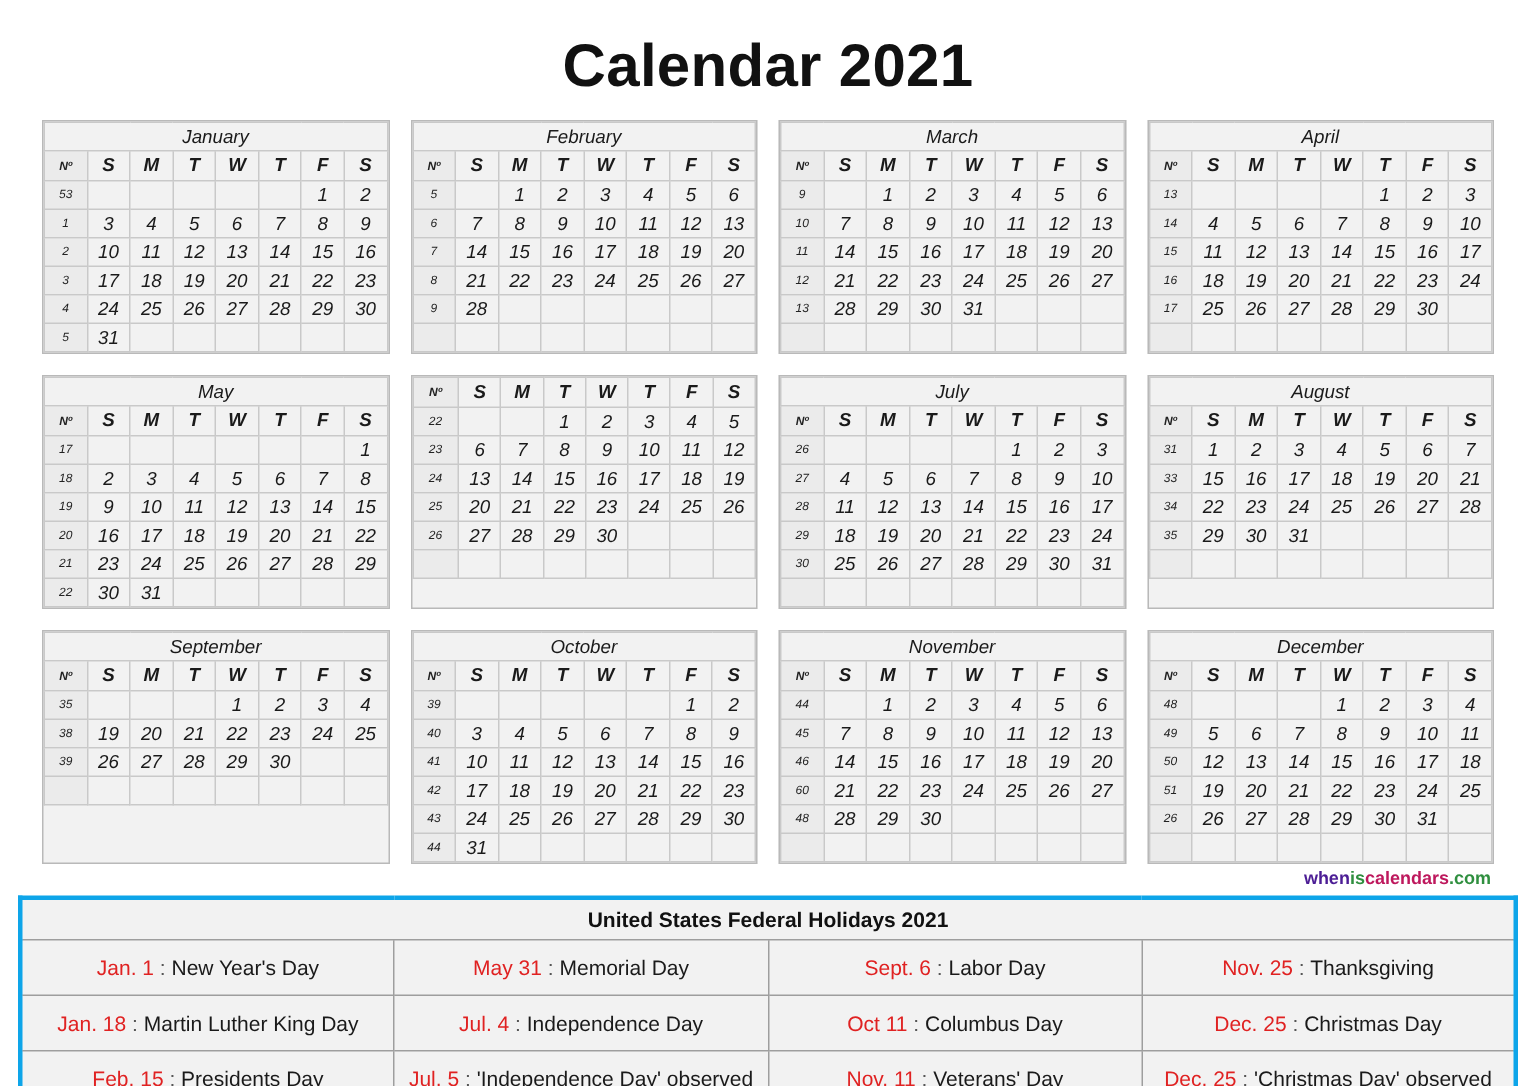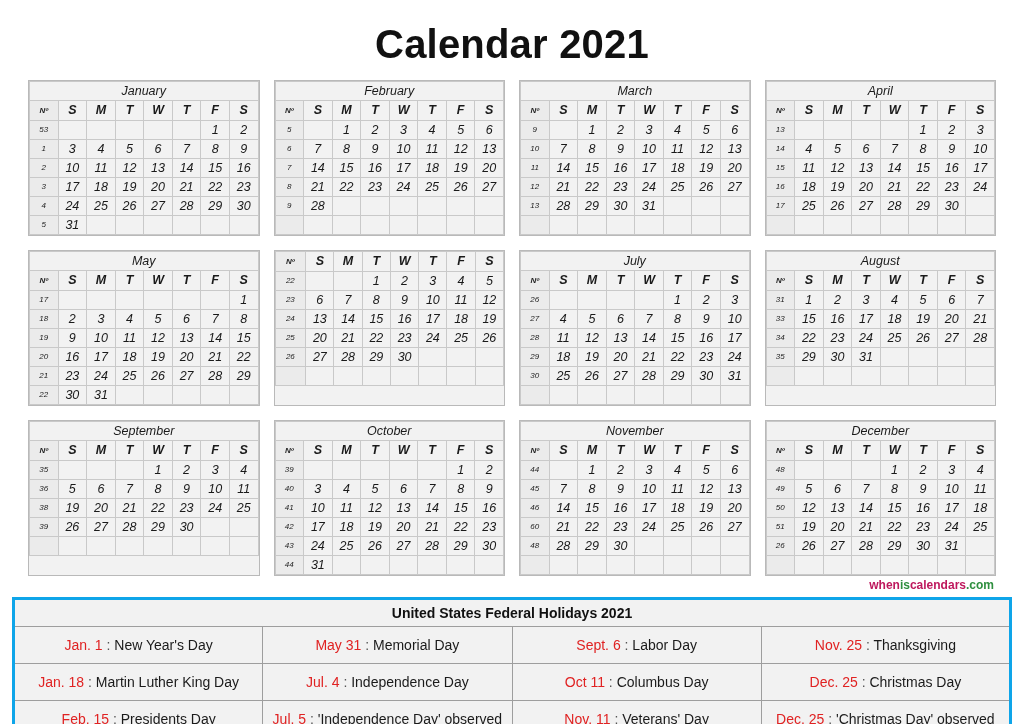--- a/index.html
+++ b/index.html
@@ -103,21 +103,21 @@
   td.empty { color: transparent; }
   
   .watermark {
     text-align: right;
     padding: 2px 30px 0 0;
     font-size: 12px;
     font-weight: bold;
     height: 15px;
     line-height: 15px;
   }
-  .wm-a { color: #be185d; }
+  .wm-a { color: #4c1d95; }
   .wm-b { color: #be185d; }
   .wm-c { color: #2f8f3f; }
   
   .holidays-wrap {
     padding: 4px 12px 0 12px;
     box-sizing: border-box;
   }
   table.holidays {
     width: 100%;
     border-collapse: collapse;
@@ -807,30 +807,20 @@
           <tbody>
             <tr>
               <td class="wk">35</td>
               <td class="empty"></td>
               <td class="empty"></td>
               <td class="empty"></td>
               <td class="d-black">1</td>
               <td class="d-black">2</td>
               <td class="d-black">3</td>
               <td class="d-blue">4</td>
-            </tr>
-            <tr>
-              <td class="wk">36</td>
-              <td class="d-red">5</td>
-              <td class="d-red">6</td>
-              <td class="d-black">7</td>
-              <td class="d-black">8</td>
-              <td class="d-black">9</td>
-              <td class="d-black">10</td>
-              <td class="d-blue">11</td>
             </tr>
             <tr>
               <td class="wk">38</td>
               <td class="d-red">19</td>
               <td class="d-black">20</td>
               <td class="d-black">21</td>
               <td class="d-black">22</td>
               <td class="d-black">23</td>
               <td class="d-black">24</td>
               <td class="d-blue">25</td>

